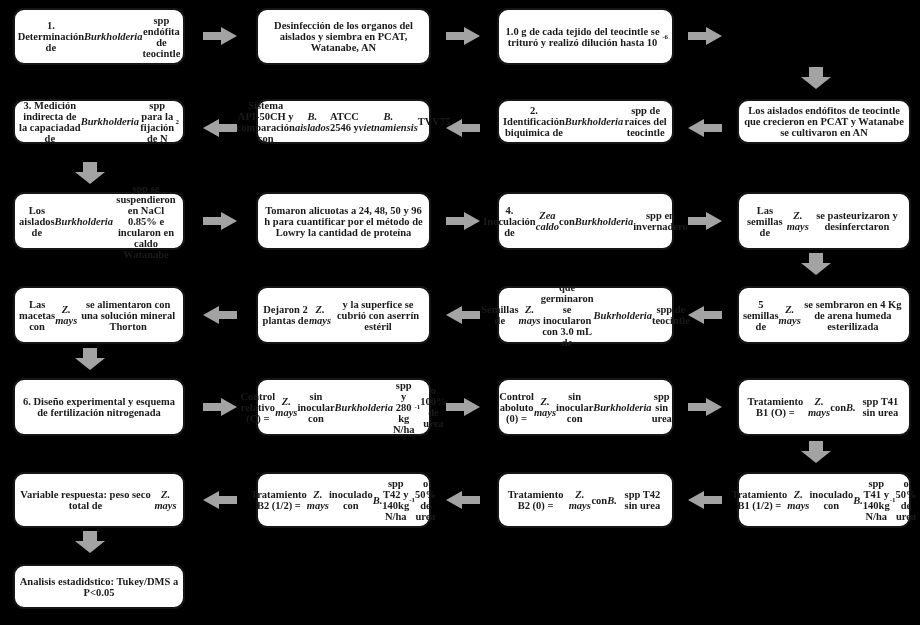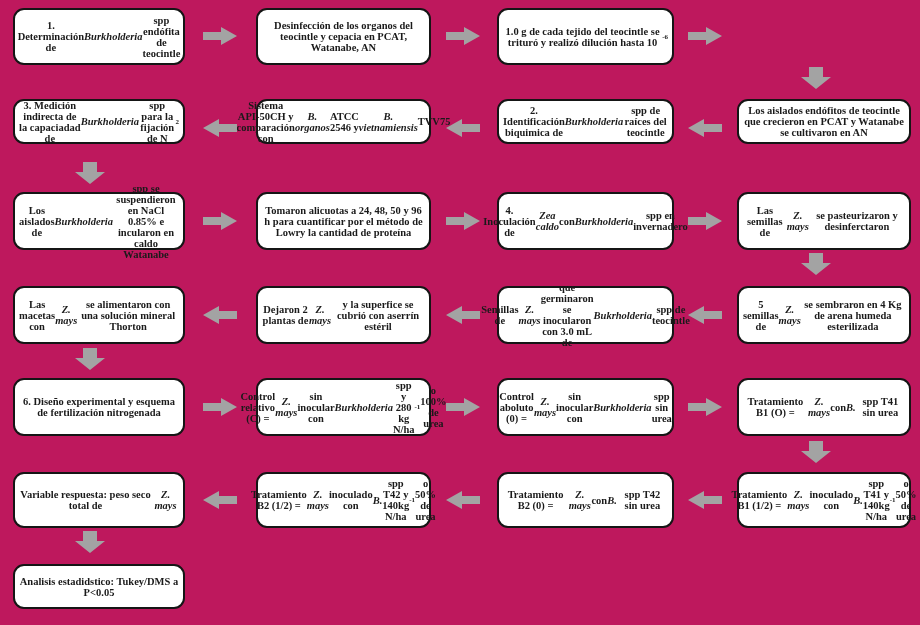--- a/index.html
+++ b/index.html
@@ -1,16 +1,16 @@
 <!DOCTYPE html>
 <html style="--arrow-color: #a3a3a3;"><head>
 <meta charset="utf-8">
 <style>
   html,body{margin:0;padding:0;background:#fff;}
-  #stage{position:relative;width:920px;height:625px;background:#be185d;overflow:hidden;
+  #stage{position:relative;width:920px;height:625px;background:#000000;overflow:hidden;
          font-family:"Liberation Serif", serif;}
   .box{position:absolute;background:#fff;border:2px solid #151515;border-radius:11px;
        display:flex;align-items:center;justify-content:center;text-align:center;
        font-weight:bold;font-size:10.5px;line-height:11px;color:#1a1a1a;
        padding:2px 4px;box-sizing:border-box;}
   .box sup{font-size:7px;line-height:0;}
   .box sub{font-size:7px;line-height:0;}
   .c1{left:13px;width:172px;}
   .c2{left:256px;width:175px;}
   .c3{left:497px;width:177px;}
@@ -24,21 +24,21 @@
   .r7{top:564px;height:45px;}
   .arrow{position:absolute;color:var(--arrow-color,#a3a3a3);}
   .arrow svg{display:block;}
 </style>
 </head>
 <body>
 
 <div id="stage">
 
   <div class="box c1 r1">1.  Determinación de <i>Burkholderia</i> spp endófita de teocintle</div>
-  <div class="box c2 r1">Desinfección de los organos del teocintle y cepacia en PCAT, Watanabe, AN</div>
+  <div class="box c2 r1">Desinfección de los organos del aislados y siembra en PCAT, Watanabe, AN</div>
   <div class="box c3 r1">1.0 g de cada tejido del teocintle se trituró y realizó dilución hasta 10<sup>-6</sup></div>
   <span class="arrow" style="left:203px;top:27px;">
       <svg width="34" height="18" viewBox="0 0 34 18">
         <path d="M0 5 H18 V0 L34 9 L18 18 V13 H0 Z" fill="currentColor"></path>
       </svg>
     </span>
   <span class="arrow" style="left:446px;top:27px;">
       <svg width="34" height="18" viewBox="0 0 34 18">
         <path d="M0 5 H18 V0 L34 9 L18 18 V13 H0 Z" fill="currentColor"></path>
       </svg>
@@ -48,21 +48,21 @@
         <path d="M0 5 H18 V0 L34 9 L18 18 V13 H0 Z" fill="currentColor"></path>
       </svg>
     </span>
   <span class="arrow" style="left:801px;top:67px;">
       <svg width="30" height="22" viewBox="0 0 30 22">
         <path d="M8 0 H22 V10 H30 L15 22 L0 10 H8 Z" fill="currentColor"></path>
       </svg>
     </span>
 
   <div class="box c1 r2">3. Medición indirecta de la capaciadad de <i>Burkholderia</i> spp para la fijación de N<sub>2</sub></div>
-  <div class="box c2 r2">Sistema API-50CH y comparación con <i>B. organos</i> ATCC 2546 y <i>B. vietnamiensis</i> TVV75</div>
+  <div class="box c2 r2">Sistema API-50CH y comparación con <i>B. aislados</i> ATCC 2546 y <i>B. vietnamiensis</i> TVV75</div>
   <div class="box c3 r2">2. Identificación biquimica de <i>Burkholderia</i> spp de raíces del teocintle</div>
   <div class="box c4 r2">Los aislados endófitos de teocintle que crecieron en PCAT y Watanabe se cultivaron en AN</div>
   <span class="arrow" style="left:203px;top:119px;">
       <svg width="34" height="18" viewBox="0 0 34 18">
         <path d="M34 5 H16 V0 L0 9 L16 18 V13 H34 Z" fill="currentColor"></path>
       </svg>
     </span>
   <span class="arrow" style="left:446px;top:119px;">
       <svg width="34" height="18" viewBox="0 0 34 18">
         <path d="M34 5 H16 V0 L0 9 L16 18 V13 H34 Z" fill="currentColor"></path>

